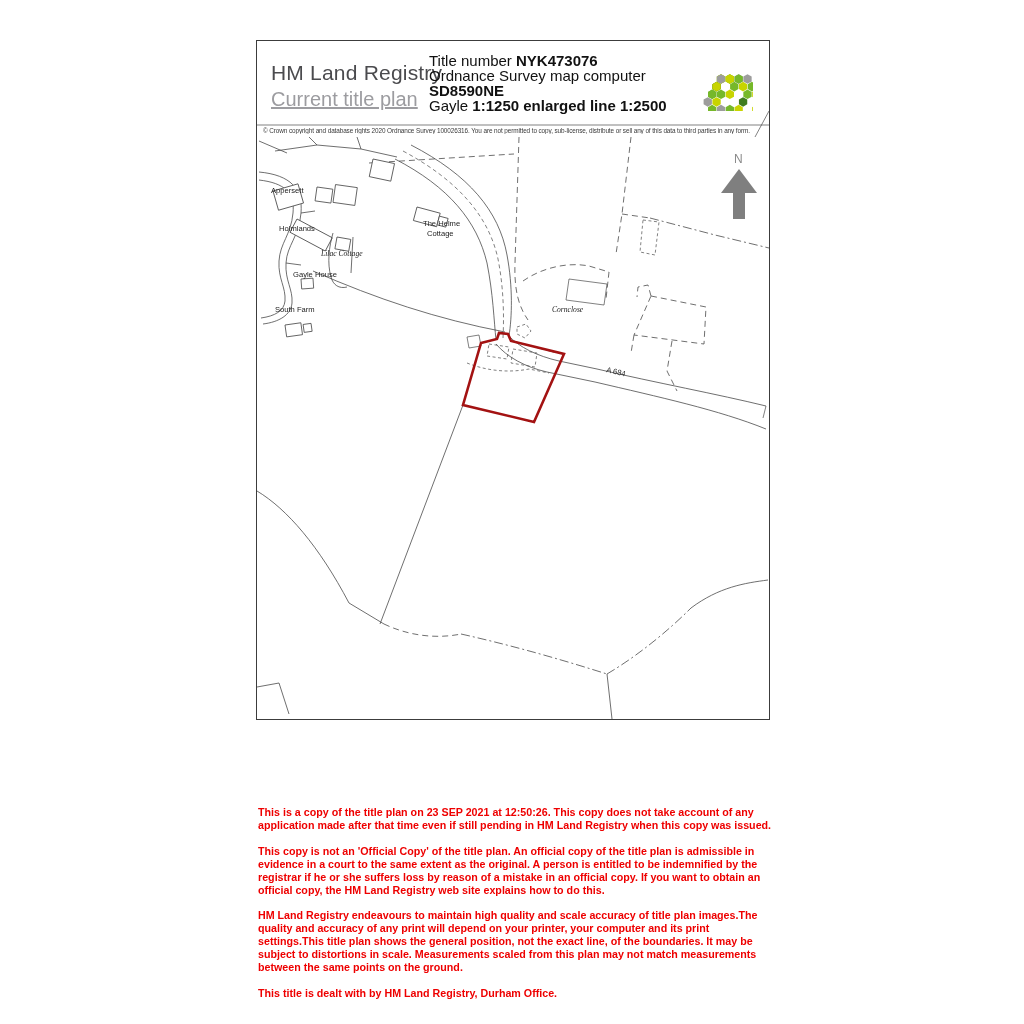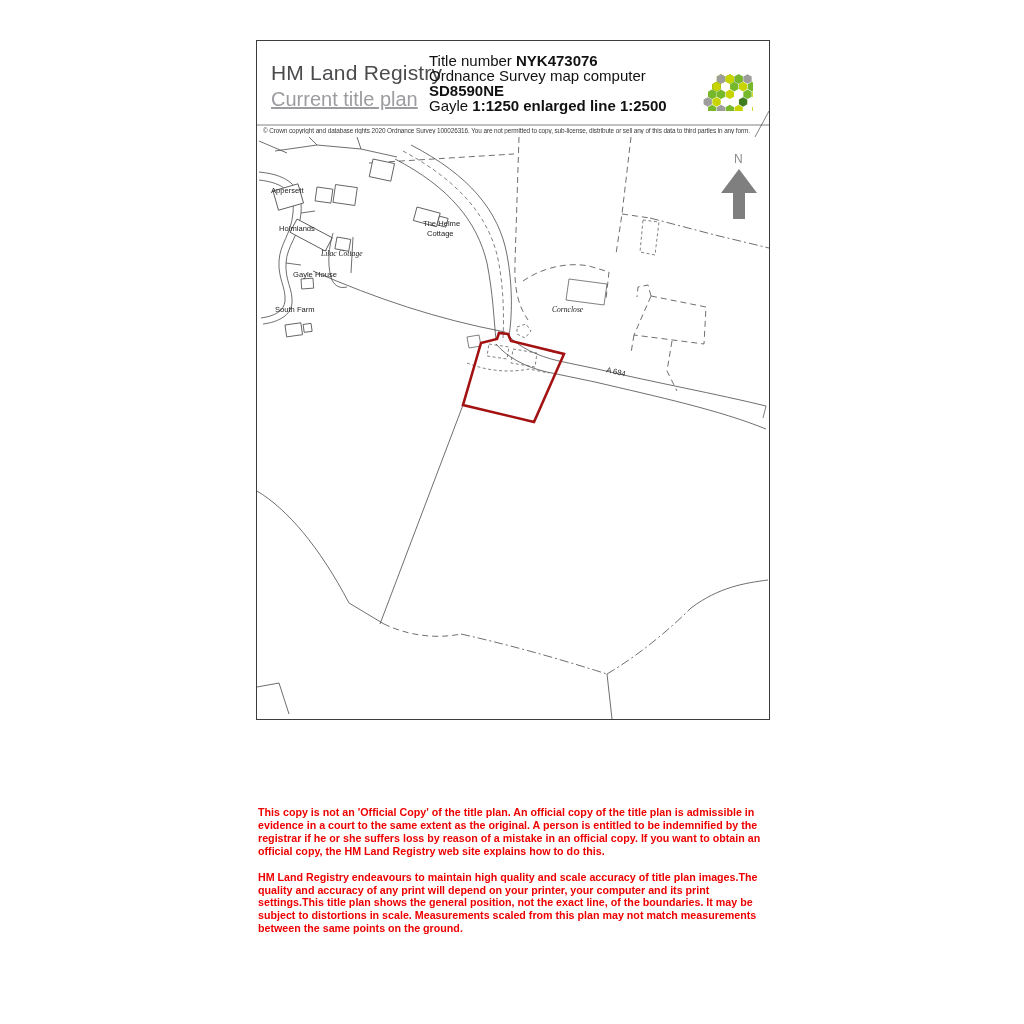--- a/index.html
+++ b/index.html
@@ -203,17 +203,19 @@
         <polygon points="12.99,43.50 12.99,48.30 8.83,50.70 4.68,48.30 4.68,43.50 8.83,41.10" fill="#c8d400"></polygon>
         <polygon points="4.16,43.50 4.16,48.30 0.00,50.70 -4.16,48.30 -4.16,43.50 -0.00,41.10" fill="#9d9d9c"></polygon>
         <polygon points="-0.26,35.85 -0.26,40.65 -4.42,43.05 -8.57,40.65 -8.57,35.85 -4.42,33.45" fill="#c8d400"></polygon>
         <polygon points="-4.68,28.20 -4.68,33.00 -8.83,35.40 -12.99,33.00 -12.99,28.20 -8.83,25.80" fill="#76b82a"></polygon>
       </svg>
 
     <div class="copyright">© Crown copyright and database rights 2020 Ordnance Survey 100026316. You are not permitted to copy, sub-license, distribute or sell any of this data to third parties in any form.</div>
   </div>
 
   <div class="notices">
+    <p class="notice-para" style="color: rgb(238, 0, 0);">This is a copy of the title plan on 23 SEP 2021 at 12:50:26. This copy does not take account of any application made after that time even if still pending in HM Land Registry when this copy was issued.</p>
     <p class="notice-para" style="color: rgb(238, 0, 0);">This copy is not an 'Official Copy' of the title plan. An official copy of the title plan is admissible in evidence in a court to the same extent as the original. A person is entitled to be indemnified by the registrar if he or she suffers loss by reason of a mistake in an official copy. If you want to obtain an official copy, the HM Land Registry web site explains how to do this.</p>
     <p class="notice-para" style="color: rgb(238, 0, 0);">HM Land Registry endeavours to maintain high quality and scale accuracy of title plan images.The quality and accuracy of any print will depend on your printer, your computer and its print settings.This title plan shows the general position, not the exact line, of the boundaries.  It may be subject to distortions in scale.  Measurements scaled from this plan may not match measurements between the same points on the ground.</p>
+    <p class="notice-para" style="color: rgb(238, 0, 0);">This title is dealt with by HM Land Registry, Durham Office.</p>
   </div>
 
 </div>
 
 </body></html>

